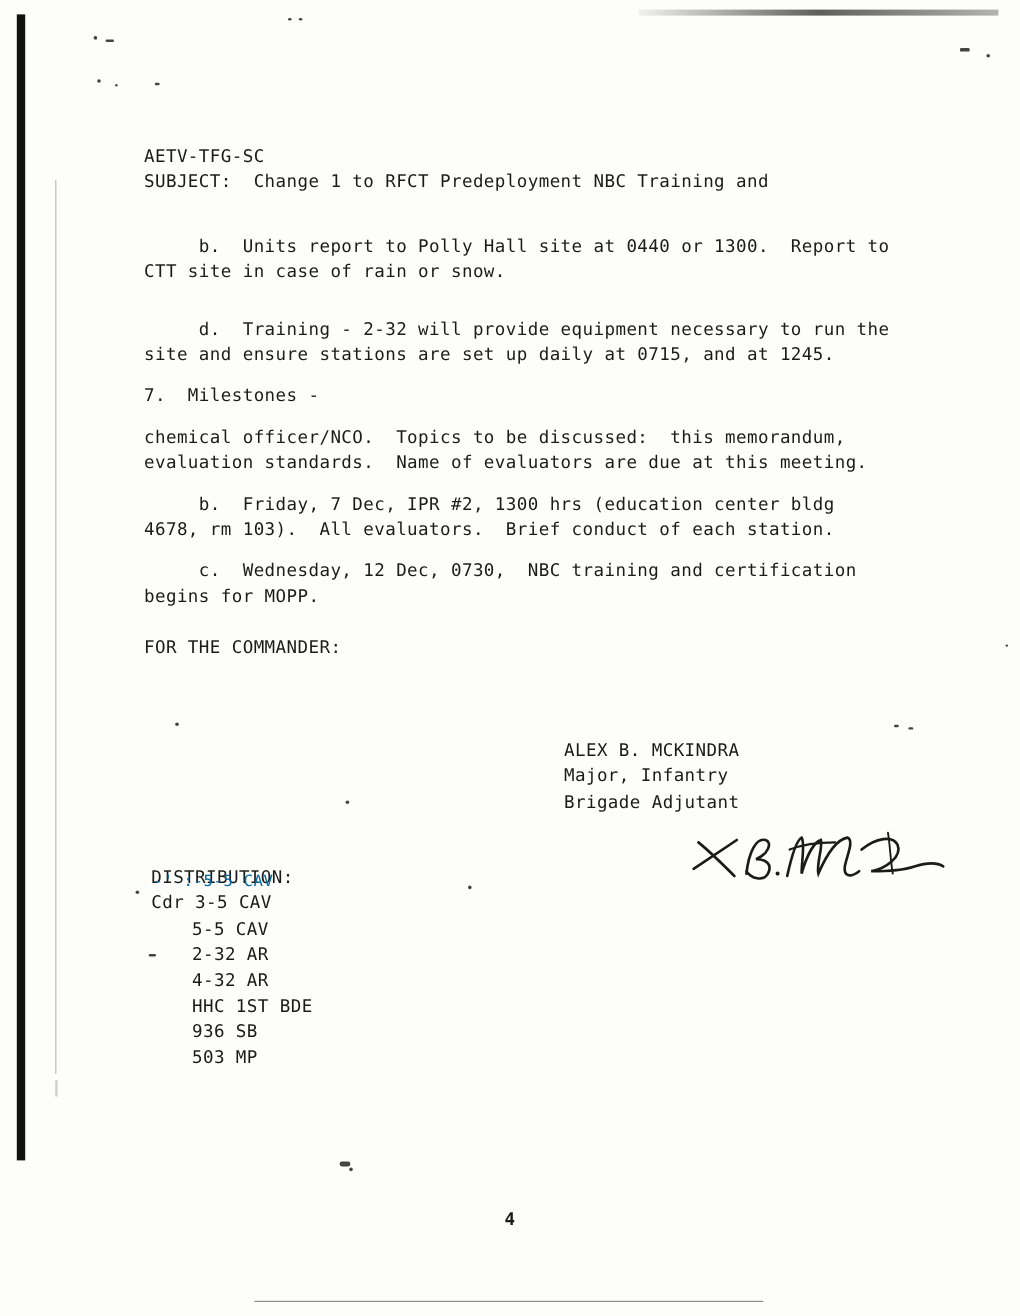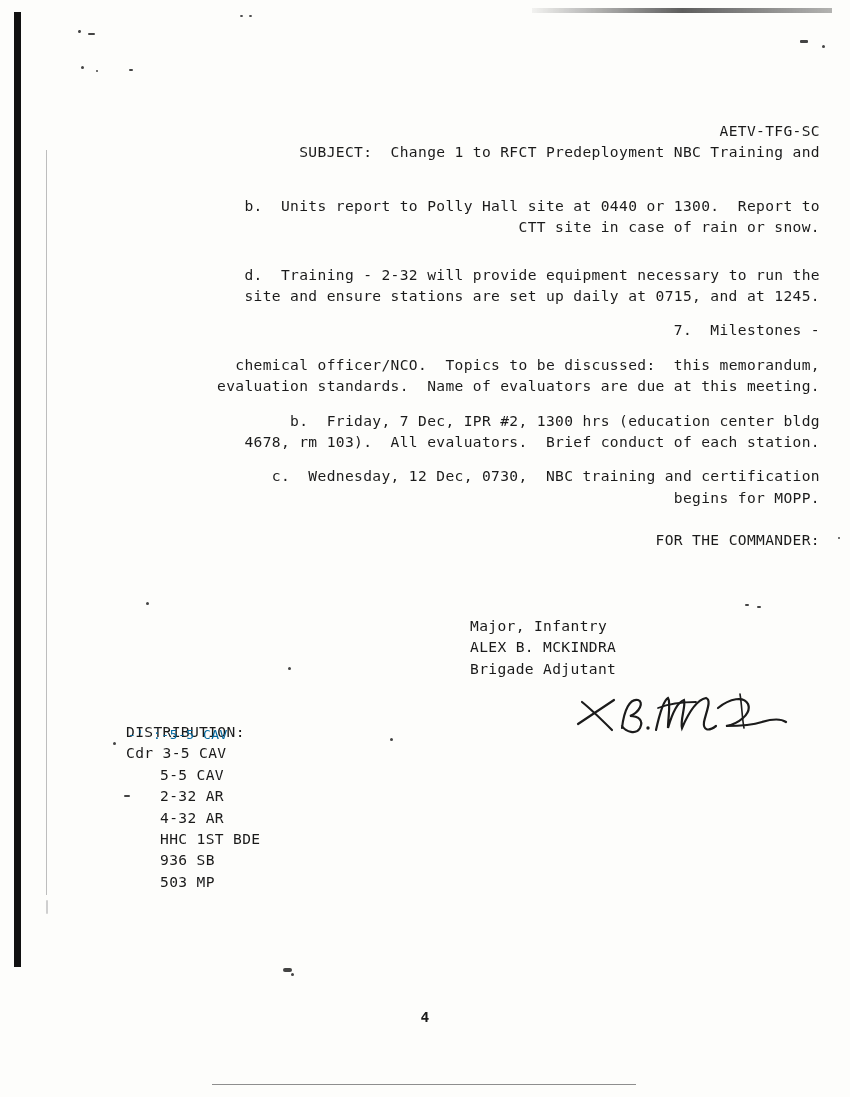--- a/index.html
+++ b/index.html
@@ -74,21 +74,20 @@
   .speck.s17 { left: 283px; top: 968px; width: 9px; height: 4px; border-radius: 2px; }
   .speck.s18 { left: 291px; top: 973px; width: 3px; height: 3px; }
   .speck.s19 { left: 838px; top: 537px; width: 2px; height: 2px; }
   .speck.s20 { left: 46px; top: 900px; width: 2px; height: 14px; border-radius: 1px; background:#cfcfcf; }
 
   .doc-body {
     position: absolute;
     left: 120px;
     top: 120px;
     width: 700px;
-    text-align: right;
   }
 
   .line {
     font-size: 14.6px;
     line-height: 21.4px;
     letter-spacing: 0.35px;
     white-space: pre;
     color: #1b1b1b;
   }
 
@@ -246,22 +245,22 @@
         <path d="M84 42 C88 24, 92 12, 96 10 C99 14, 96 30, 96 40 C100 26, 106 14, 112 12 C114 18, 108 32, 110 40 C116 26, 124 12, 134 10 C140 12, 134 24, 132 34 C131 42, 136 44, 144 38" stroke="#1b1b1b" stroke-width="2.2" stroke-linecap="round" fill="none"></path>
         <path d="M86 20 C96 16, 110 14, 124 14" stroke="#1b1b1b" stroke-width="1.8" stroke-linecap="round"></path>
         <path d="M146 20 C158 10, 172 8, 176 16 C180 26, 166 36, 154 38 C164 38, 178 38, 190 34 C200 31, 208 30, 214 34" stroke="#1b1b1b" stroke-width="2.2" stroke-linecap="round" fill="none"></path>
         <path d="M168 6 C170 18, 170 30, 172 40" stroke="#1b1b1b" stroke-width="1.6" stroke-linecap="round"></path>
       </svg>
     </div>
 
   </div>
 
   <div class="signature-block">
+    <div class="sig-line">ALEX B. MCKINDRA</div>
     <div class="sig-line">Major, Infantry</div>
-    <div class="sig-line">ALEX B. MCKINDRA</div>
     <div class="sig-line">Brigade Adjutant</div>
   </div>
 
   <div class="distribution">
     <div class="dist-line">DISTRIBUTION:</div>
     <div class="dist-line">Cdr 3-5 CAV</div>
     <div class="dist-line dist-indent">5-5 CAV</div>
     <div class="dist-line dist-indent">2-32 AR</div>
     <div class="dist-line dist-indent">4-32 AR</div>
     <div class="dist-line dist-indent">HHC 1ST BDE</div>

